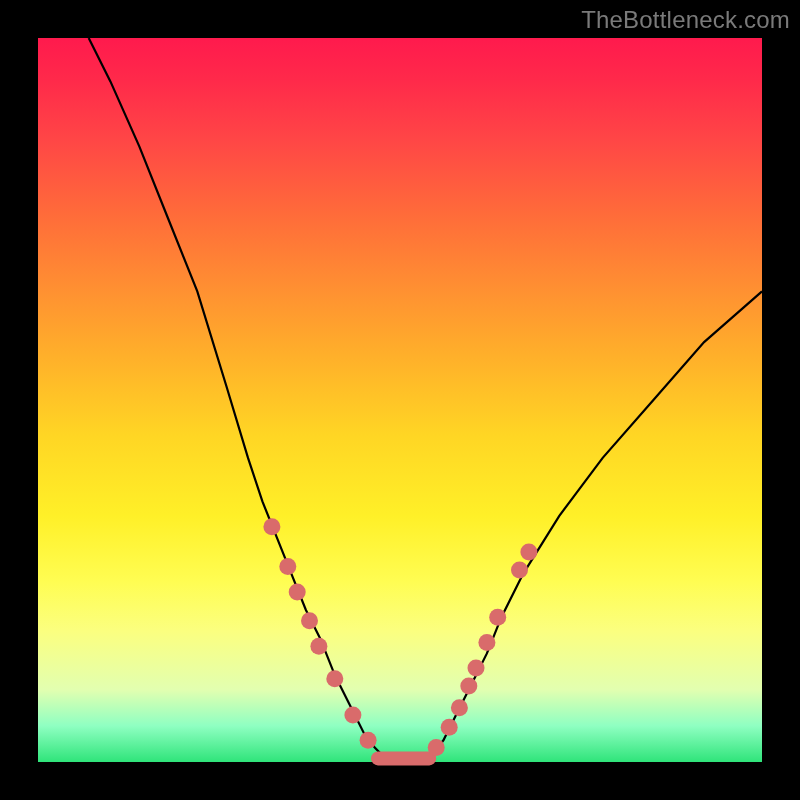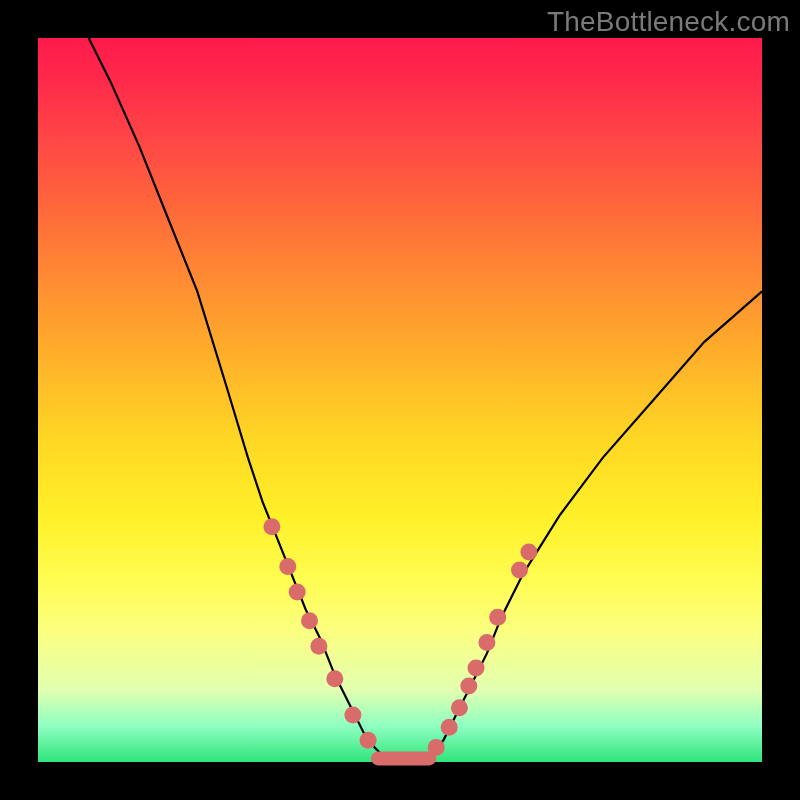--- a/index.html
+++ b/index.html
@@ -34,21 +34,21 @@
       #fbff80 82%,
       #e2ffb0 90%,
       #8fffc2 95%,
       #2fe47a 100%);
   }
   .watermark {
     position: absolute;
     top: 6px;
     right: 10px;
     color: #7a7a7a;
-    font-size: 28px;
+    font-size: 24px;
     letter-spacing: 0.2px;
     font-weight: 500;
   }
   svg.overlay {
     position: absolute;
     left: 0;
     top: 0;
   }
   .curve {
     fill: none;

